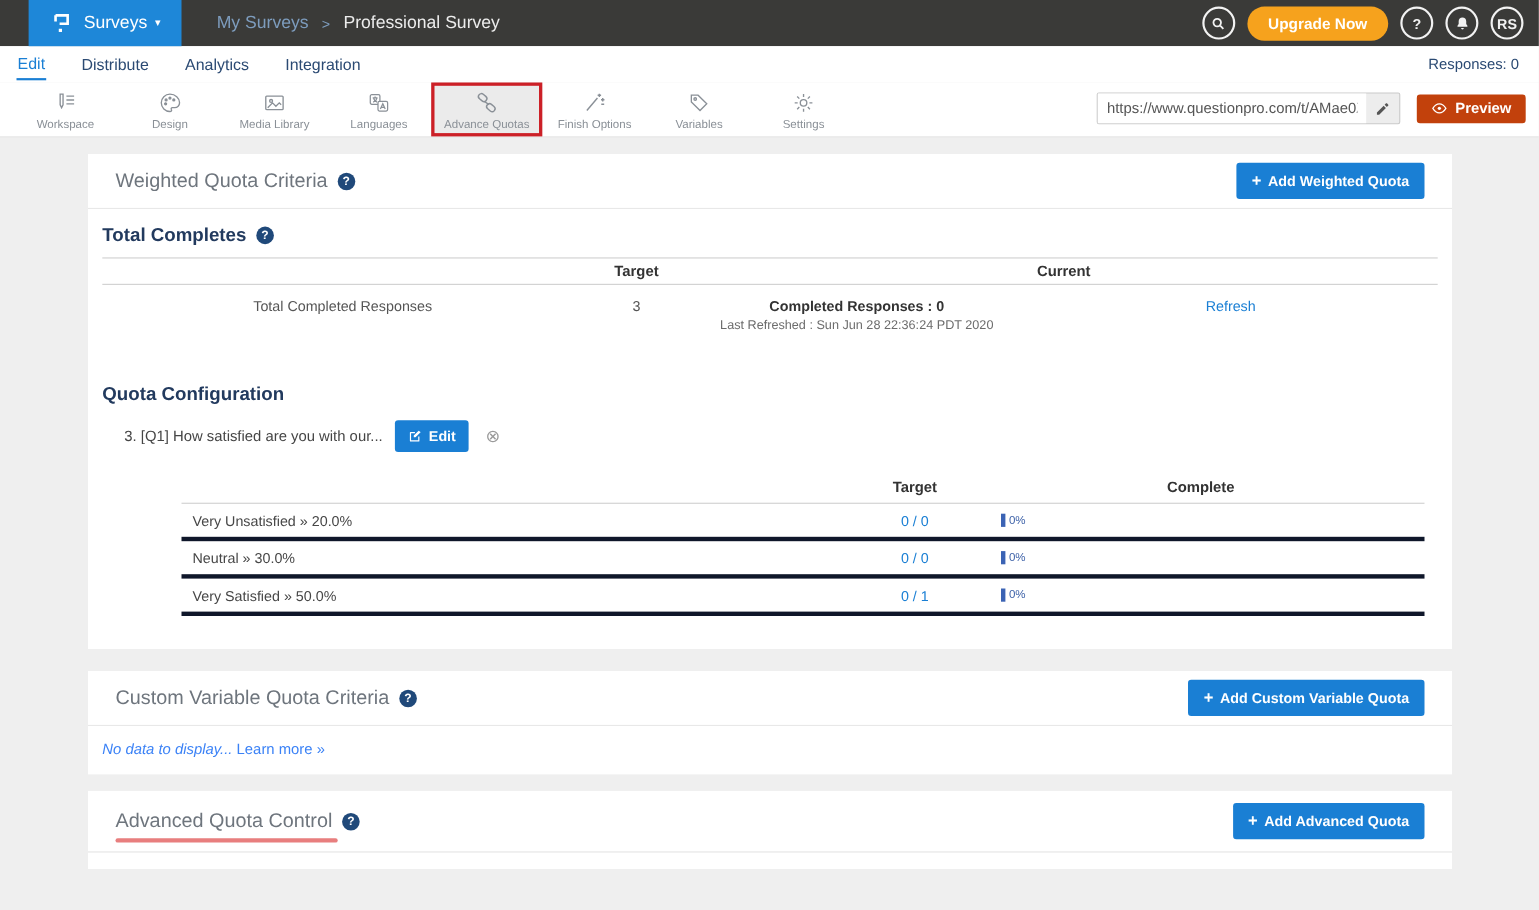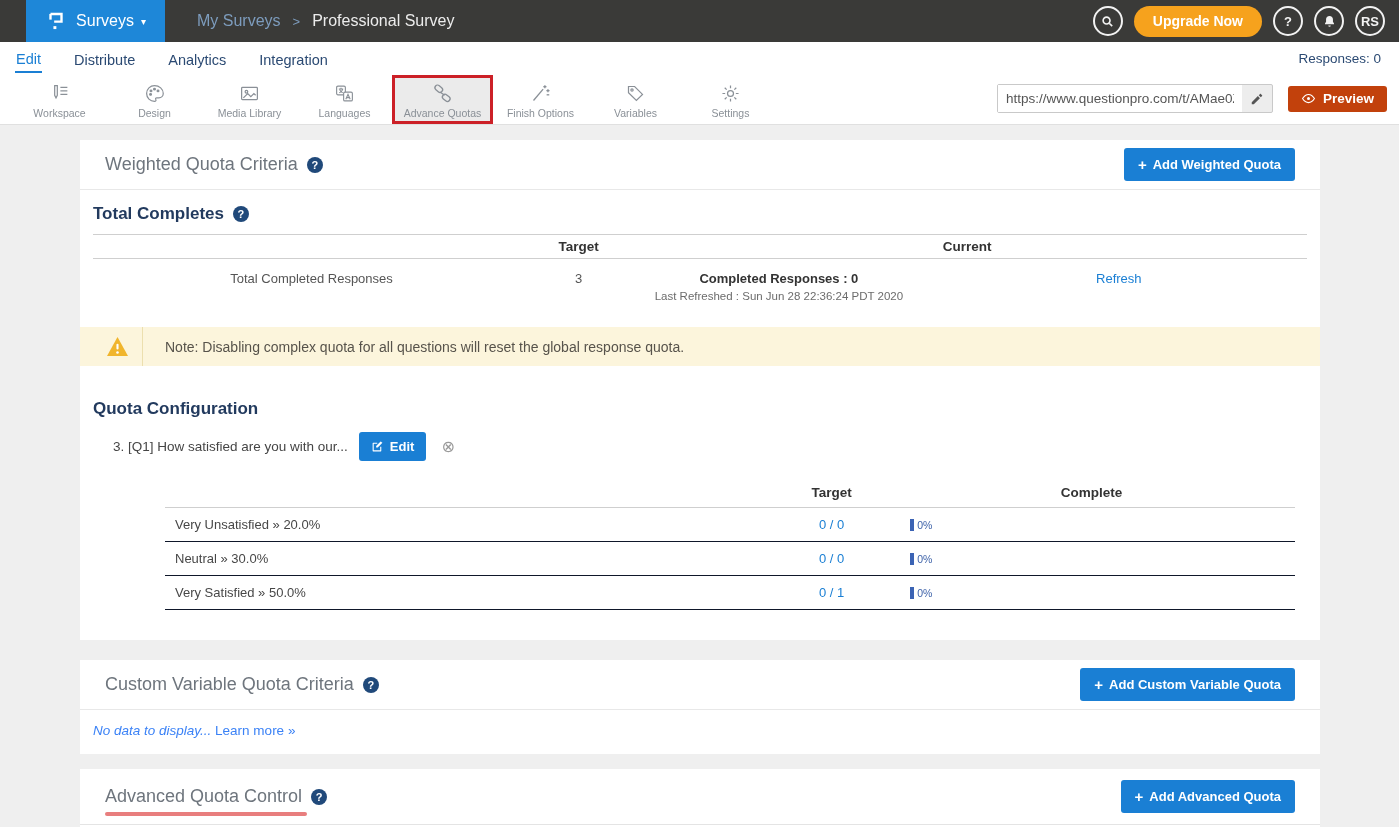--- a/index.html
+++ b/index.html
@@ -75,21 +75,21 @@
   .qc-row { display:flex; align-items:center; gap:11px; margin:13px 0 0 33px; }
   .qc-question { font-size:13.5px; color:#454545; }
   .edit-btn { background:#1a7fd4; color:#fff; border:none; border-radius:3px; height:29px; padding:0 12px; font-size:13px; font-weight:bold; display:flex; align-items:center; gap:6px; cursor:pointer; font-family:inherit; }
   .edit-btn svg { width:13px; height:13px; }
   .remove-x { color:#9a9a9a; font-size:16px; cursor:pointer; margin-left:4px; }
 
   .table2 { margin:16px 25px 0 85px; width:1130px; padding-bottom:30px; }
   .t2-head { display:grid; grid-template-columns:54% 10% 36%; height:31px; align-items:center; border-bottom:1px solid #cfcfcf; font-size:13.5px; font-weight:bold; color:#333; }
   .t2-head .h2-target { grid-column:2; text-align:center; }
   .t2-head .h2-complete { grid-column:3; text-align:center; }
-  .t2-row { display:grid; grid-template-columns:54% 10% 36%; height:34px; align-items:center; border-bottom:1px solid #0f172a; font-size:13px; }
+  .t2-row { display:grid; grid-template-columns:54% 10% 36%; height:34px; align-items:center; border-bottom:4px solid #0f172a; font-size:13px; }
   .t2-label { color:#474747; padding-left:10px; }
   .t2-target { text-align:center; color:#1a7fd4; cursor:pointer; }
   .t2-complete { display:flex; align-items:center; gap:3px; padding-left:22px; }
   .pct-bar { width:4px; height:12px; background:#3b63b4; }
   .pct-txt { font-size:10.5px; color:#3f63a9; }
 
   .gap20 { height:20px; }
   .gap15 { height:15px; }
   .cvq-body { padding:13px 13px 16px; font-size:13.5px; }
   .empty-italic { font-style:italic; color:#3b82f6; }
@@ -291,31 +291,20 @@
         <div>Total Completed Responses</div>
         <div>3</div>
         <div>
           <div class="cur-primary">Completed Responses : 0</div>
           <div class="cur-secondary">Last Refreshed : Sun Jun 28 22:36:24 PDT 2020</div>
         </div>
         <div><span class="link">Refresh</span></div>
       </div>
     </div>
 
-    <div class="note">
-      <span class="warn">
-        <svg viewBox="0 0 24 22">
-          <path d="M12 1L23 21H1z" fill="#f0b52d"></path>
-          <rect x="10.9" y="8" width="2.2" height="6.2" rx="1.1" fill="#fff"></rect>
-          <circle cx="12" cy="17.3" r="1.35" fill="#fff"></circle>
-        </svg>
-      </span>
-      <span class="vbar"></span>
-      <span class="note-text">Note: Disabling complex quota for all questions will reset the global response quota.</span>
-    </div>
 
     <div class="section-heading qc-heading">
       <span>Quota Configuration</span>
     </div>
 
     <div class="qc-row">
       <span class="qc-question">3. [Q1] How satisfied are you with our...</span>
       <button class="edit-btn">
         <span>
           <svg viewBox="0 0 24 24" fill="#fff">

